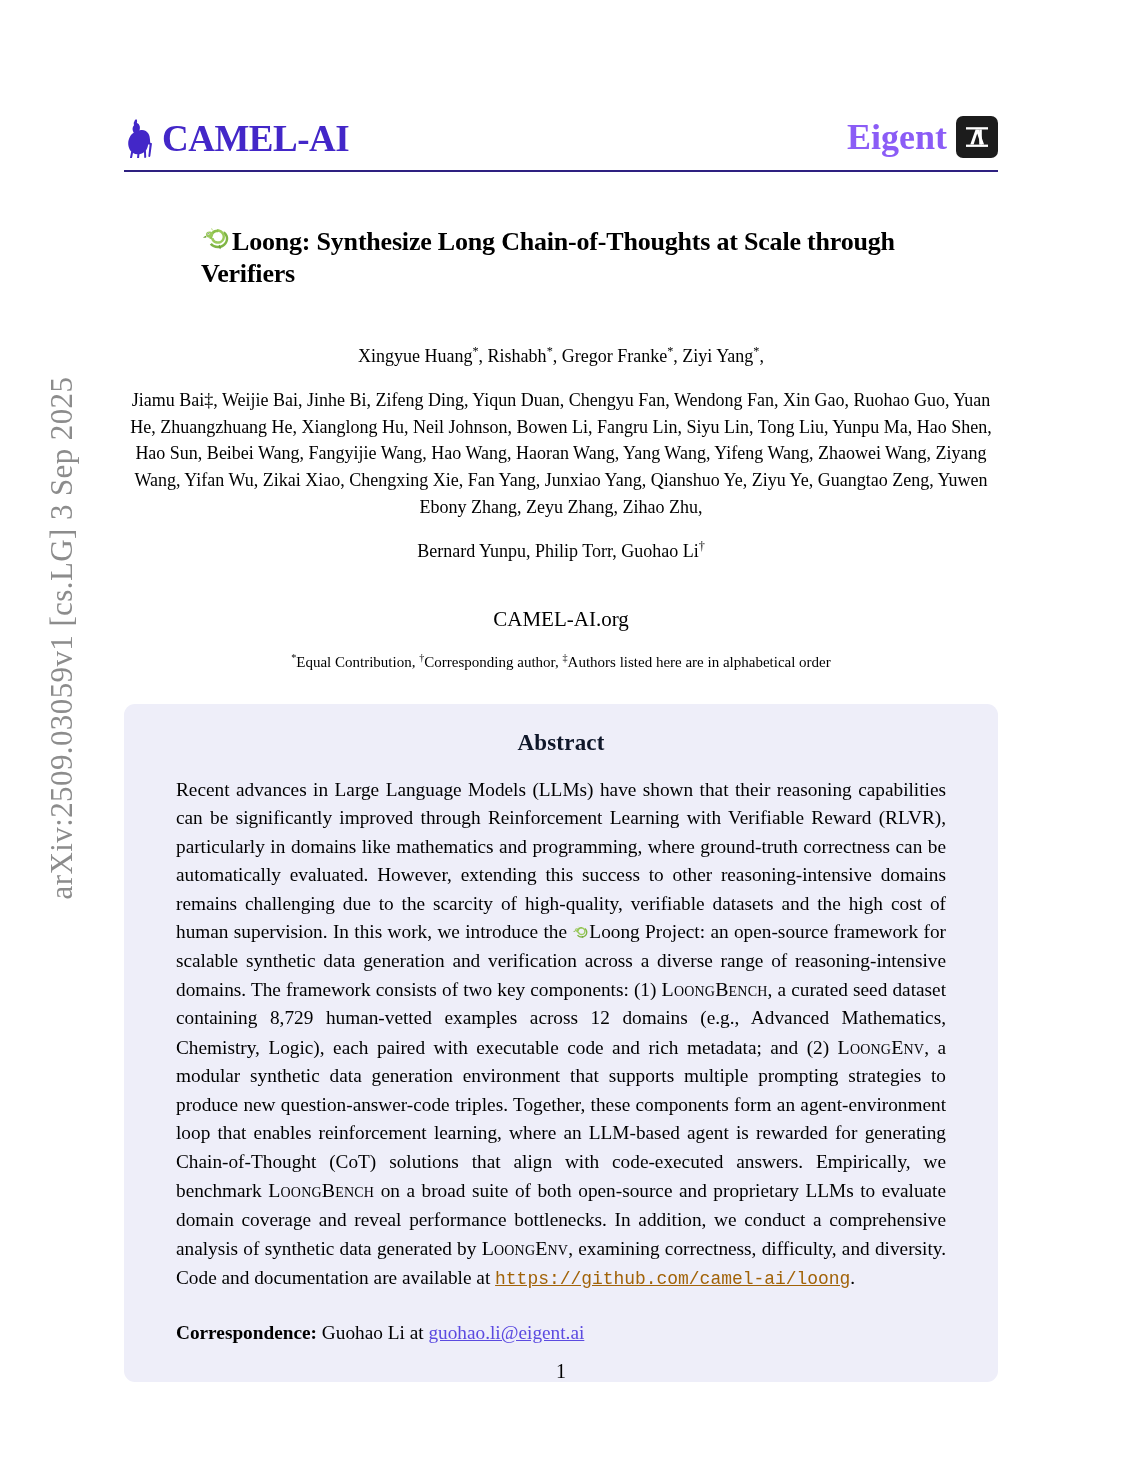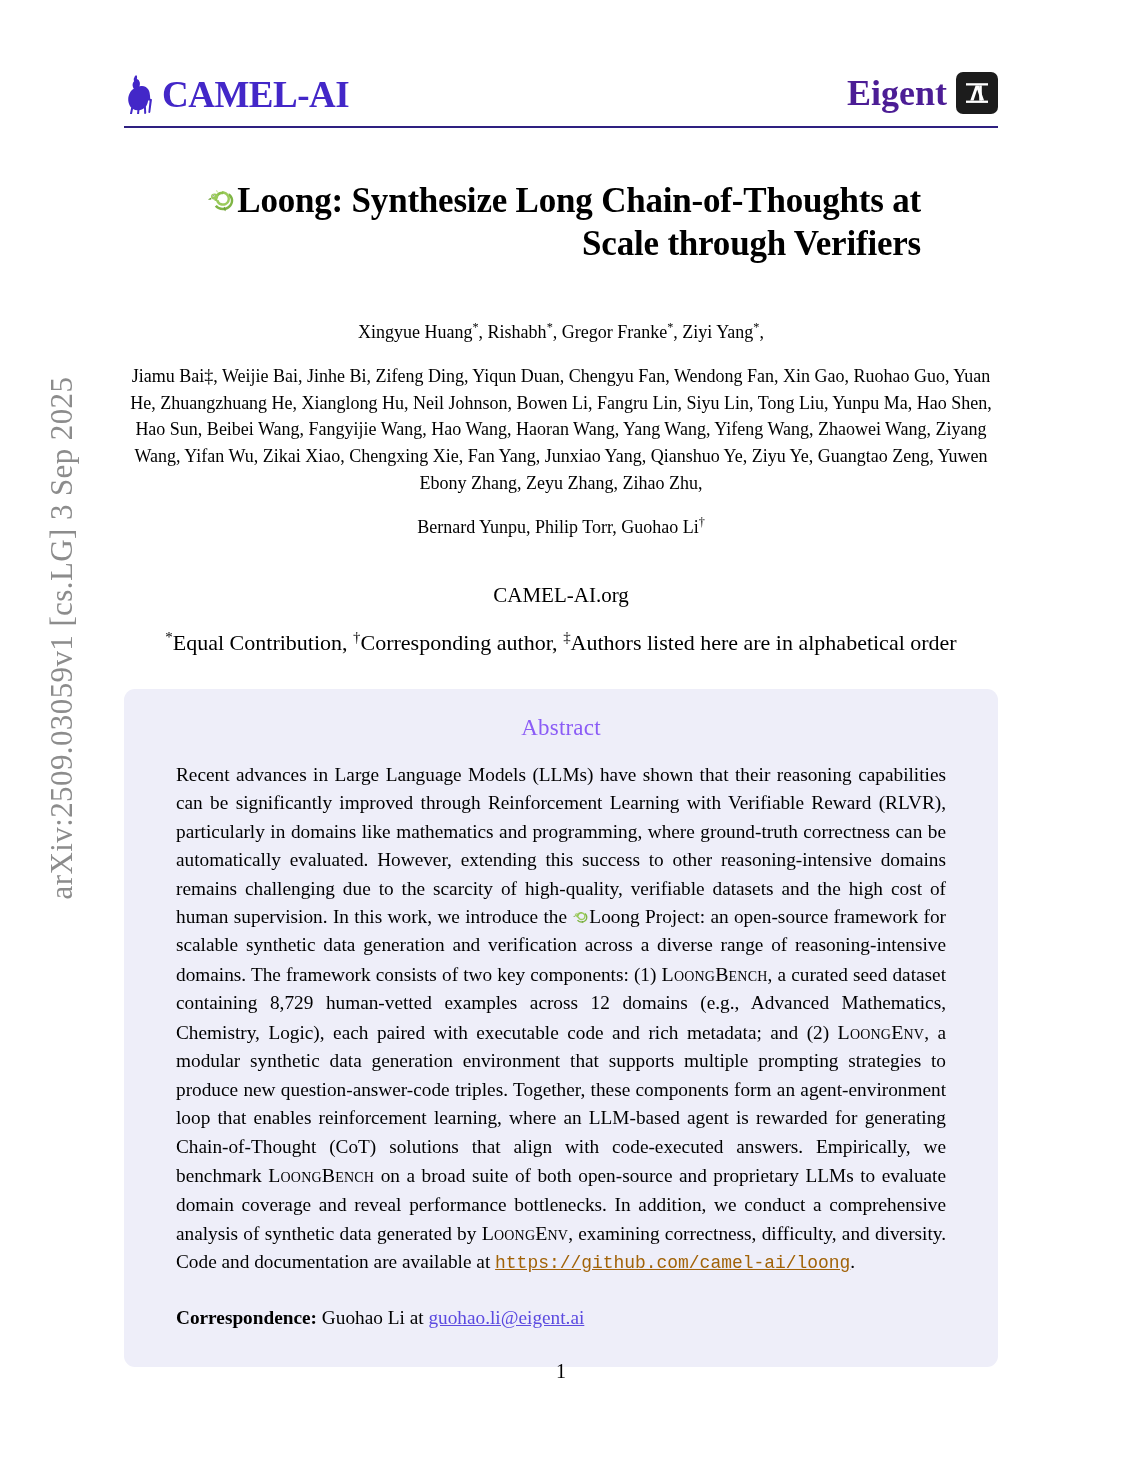--- a/index.html
+++ b/index.html
@@ -39,21 +39,21 @@
     top: 0;
     width: 874px;
     height: 1460px;
   }
 
   
   .brand-header {
     display: flex;
     align-items: flex-end;
     justify-content: space-between;
-    padding-top: 56px;
+    padding-top: 100px;
     height: 58px;
   }
   .camel-logo {
     display: flex;
     align-items: center;
     gap: 2px;
   }
   .camel-glyph {
     width: 36px;
     height: 40px;
@@ -70,21 +70,21 @@
   }
   .eigent-logo {
     display: flex;
     align-items: center;
     gap: 9px;
   }
   .eigent-word {
     font-family: "Liberation Serif", "DejaVu Serif", serif;
     font-weight: bold;
     font-size: 36px;
-    color: #4c1d95;
+    color: #8b5cf6;
     letter-spacing: 0px;
     line-height: 1;
     text-align: center;
   }
   .eigent-mark {
     width: 42px;
     height: 42px;
     border-radius: 7px;
     background: #1c1c1c;
     display: flex;
@@ -98,24 +98,24 @@
     margin-top: 12px;
     height: 2px;
     background: #2e2080;
     width: 100%;
   }
 
   
   .paper-title {
     margin: 52px auto 16px auto;
     width: 720px;
-    text-align: right;
+    text-align: left;
     font-family: "Liberation Serif", "DejaVu Serif", serif;
     font-weight: bold;
-    font-size: 35px;
+    font-size: 26px;
     line-height: 1.22;
     letter-spacing: -0.2px;
   }
   .dragon-inline {
     display: inline-block;
     vertical-align: -4px;
     width: 30px;
     height: 30px;
     margin-right: 1px;
   }
@@ -151,35 +151,35 @@
   }
 
   .affiliation {
     margin-top: 42px;
     text-align: center;
     font-size: 21px;
   }
   .footnote-line {
     margin-top: 22px;
     text-align: center;
-    font-size: 22px;
+    font-size: 15px;
   }
 
   
   .abstract-box {
     margin-top: 33px;
     background: #eeeef9;
     border-radius: 11px;
     padding: 26px 52px 34px 52px;
   }
   .abstract-heading {
     text-align: center;
-    font-weight: normal;
+    font-weight: bold;
     font-size: 23px;
-    color: #8b5cf6;
+    color: #0f172a;
     margin-bottom: 20px;
     letter-spacing: 0.2px;
   }
   .abstract-body {
     font-size: 19.3px;
     line-height: 1.475;
     text-align: justify;
     text-justify: inter-word;
     hyphens: none;
   }

